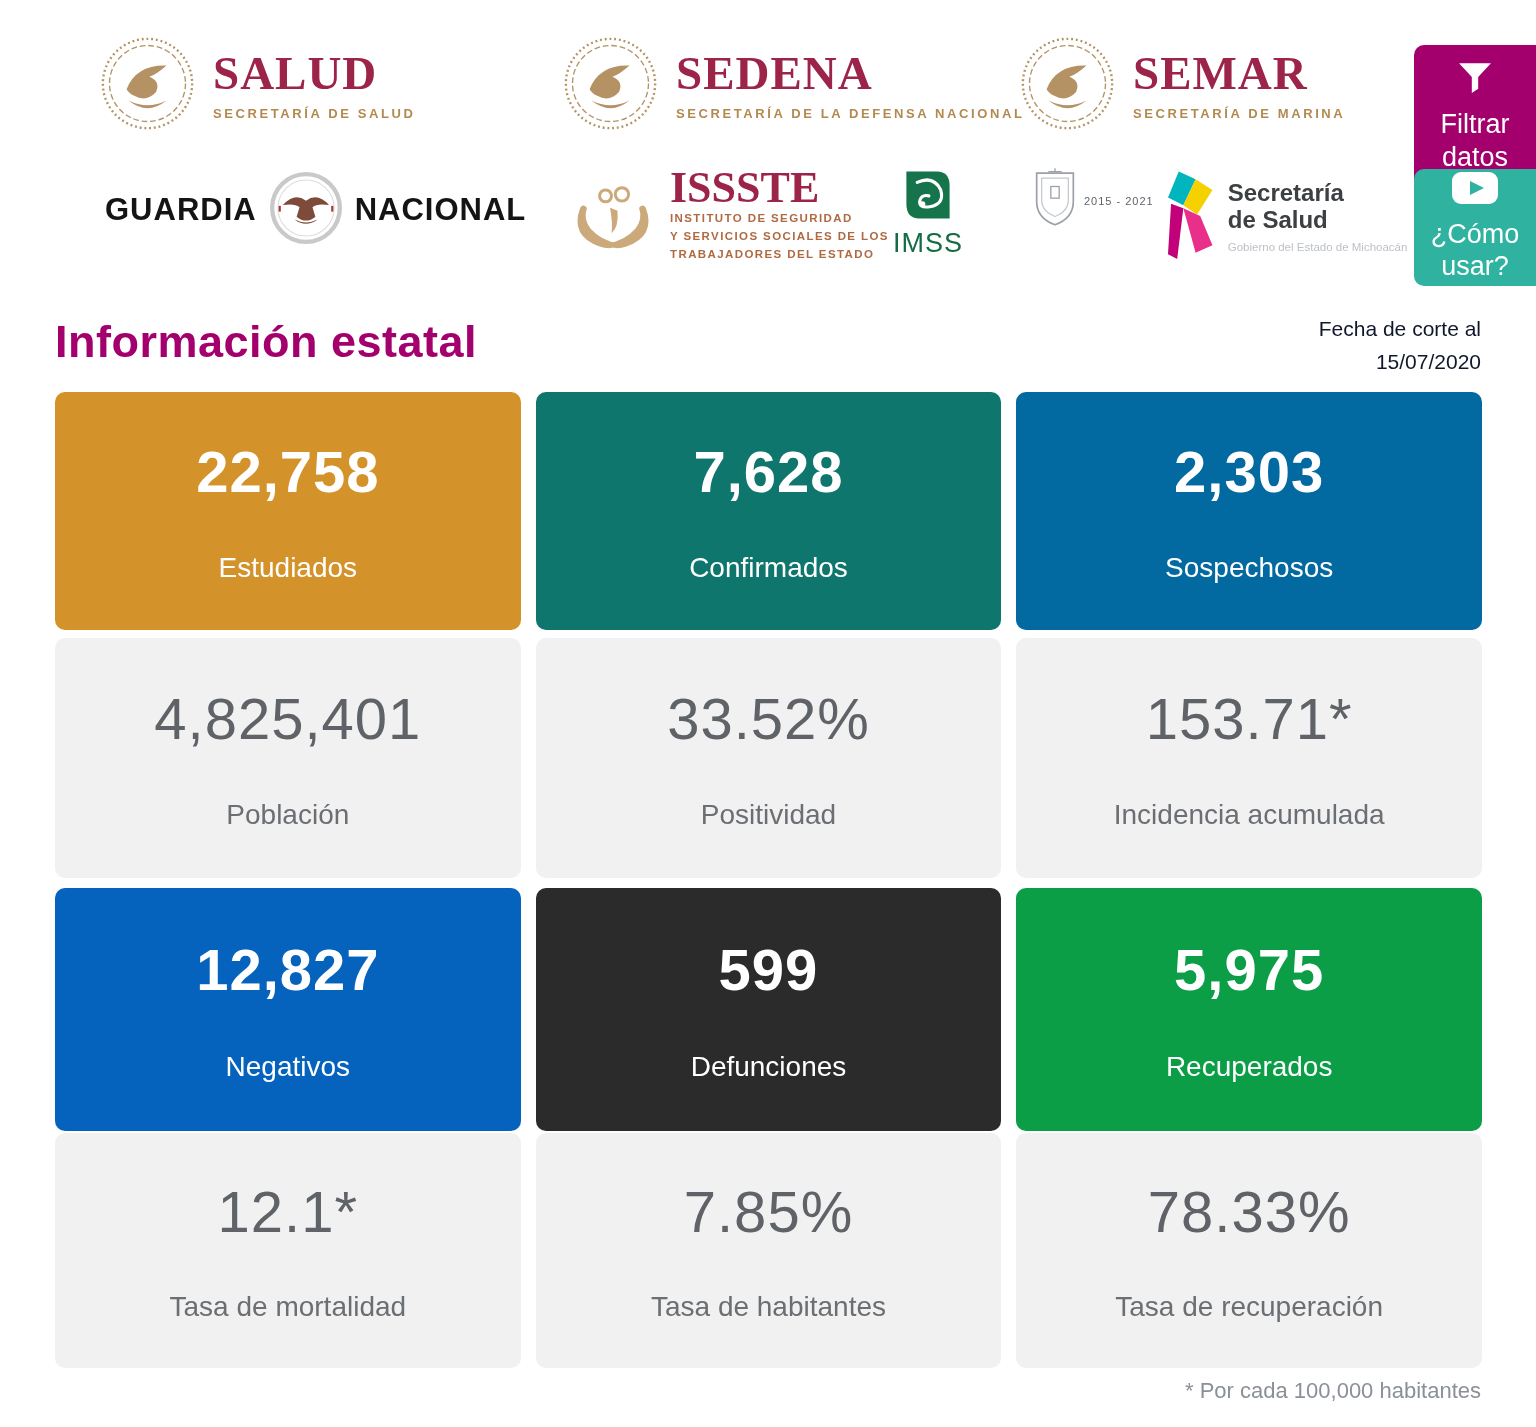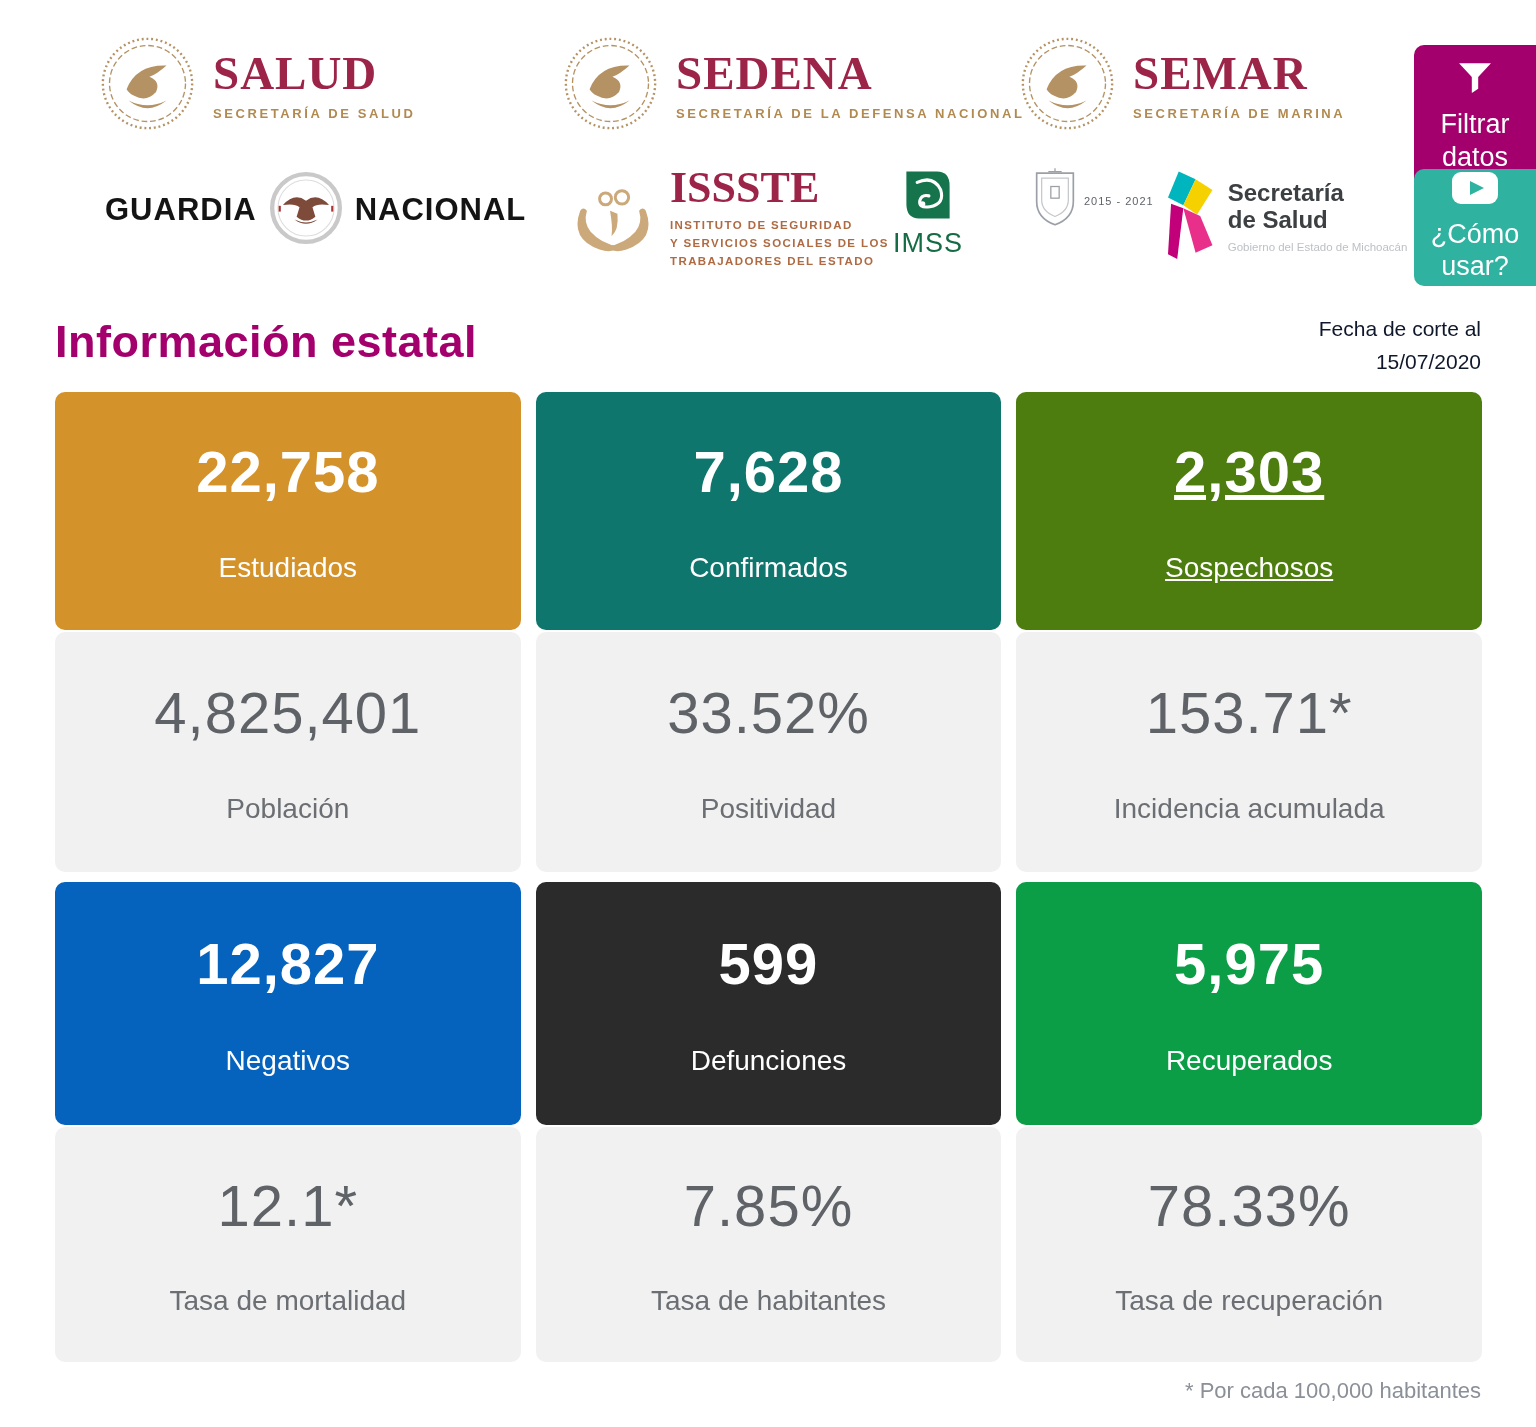--- a/index.html
+++ b/index.html
@@ -16,21 +16,21 @@
   .sedena  { left:563px; top:36px; }
   .semar   { left:1020px; top:36px; }
 
   .guardia { left:105px; top:172px; gap:13px; }
   .gn-word { font-size:31px; font-weight:bold; color:#141414; letter-spacing:1px; }
 
   .issste  { left:568px; top:166px; gap:12px; }
   .issste-acronym { font-family:"Liberation Serif", serif; font-weight:bold; font-size:44px;
                     color:#9D2449; line-height:1; }
   .issste-sub { font-size:11.5px; font-weight:bold; color:#B06A42; letter-spacing:1.4px;
-                line-height:1.55; margin-top:7px; }
+                line-height:1.55; }
 
   .imss { left:893px; top:168px; flex-direction:column; gap:2px; align-items:center; }
   .imss-label { font-size:27px; color:#156B44; letter-spacing:1px; }
 
   .mich { left:1030px; top:168px; gap:14px; align-items:flex-start; }
   .mich-crest-wrap { display:flex; align-items:center; gap:4px; }
   .mich-years { font-size:11px; color:#5F6368; letter-spacing:1px; }
   .mich-text  { padding-top:12px; }
   .mich-name  { font-size:24px; font-weight:bold; color:#3C4043; line-height:1.12; }
   .mich-sub   { font-size:11.5px; color:#BDC1C6; margin-top:7px; }
@@ -51,21 +51,21 @@
 
   
   .grid { position:absolute; left:55px; top:392px; width:1427px;
           display:grid; grid-template-columns:repeat(3,1fr); column-gap:15px; }
   .col { display:flex; flex-direction:column; }
   .tile { border-radius:10px; display:flex; flex-direction:column; align-items:center;
           justify-content:space-evenly; text-align:center; }
   .tile.colored { color:#ffffff; }
   .tile.light   { background:#F1F1F1; }
   .t-c1 { height:238px; }
-  .t-l1 { height:240px; margin-top:2px; }
+  .t-l1 { height:240px; margin-top:8px; }
   .t-c2 { height:243px; margin-top:10px; }
   .t-l2 { height:235px; margin-top:2px; }
   .num  { font-size:58px; font-weight:bold; letter-spacing:1px; }
   .lbl  { font-size:28px; }
   .light .num { color:#5F6368; font-weight:normal; }
   .light .lbl { color:#6B6F73; }
 
   .footnote { position:absolute; right:55px; top:1378px; font-size:22px; color:#8A8F98; }
 </style>
 </head>
@@ -249,21 +249,21 @@
       <div class="num">599</div>
       <div class="lbl">Defunciones</div>
     </div>
     <div class="tile light t-l2">
       <div class="num">7.85%</div>
       <div class="lbl">Tasa de habitantes</div>
     </div>
   </div>
 
   <div class="col">
-    <div class="tile colored t-c1" style="background-color: #4d7c0f; text-decoration: underline;">
+    <div class="tile colored t-c1" style="background-color: #0369a1;">
       <div class="num">2,303</div>
       <div class="lbl">Sospechosos</div>
     </div>
     <div class="tile light t-l1">
       <div class="num">153.71*</div>
       <div class="lbl">Incidencia acumulada</div>
     </div>
     <div class="tile colored t-c2" style="background-color: rgb(11, 158, 71);">
       <div class="num">5,975</div>
       <div class="lbl">Recuperados</div>

